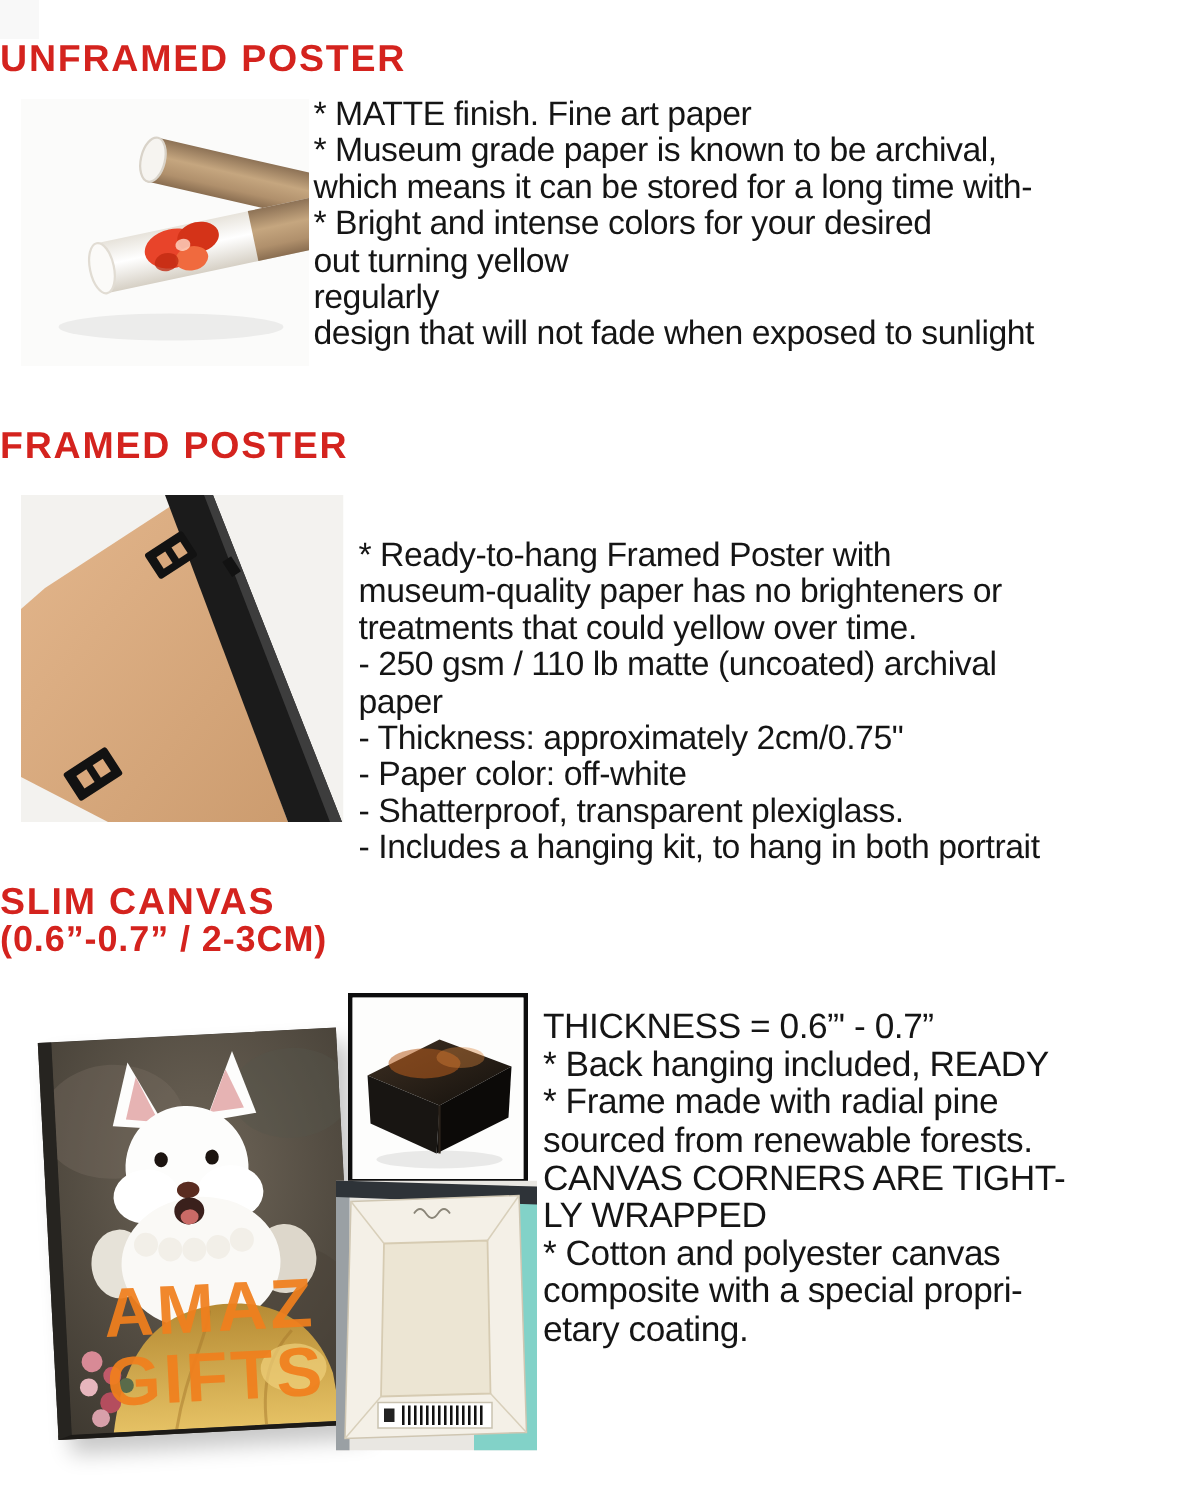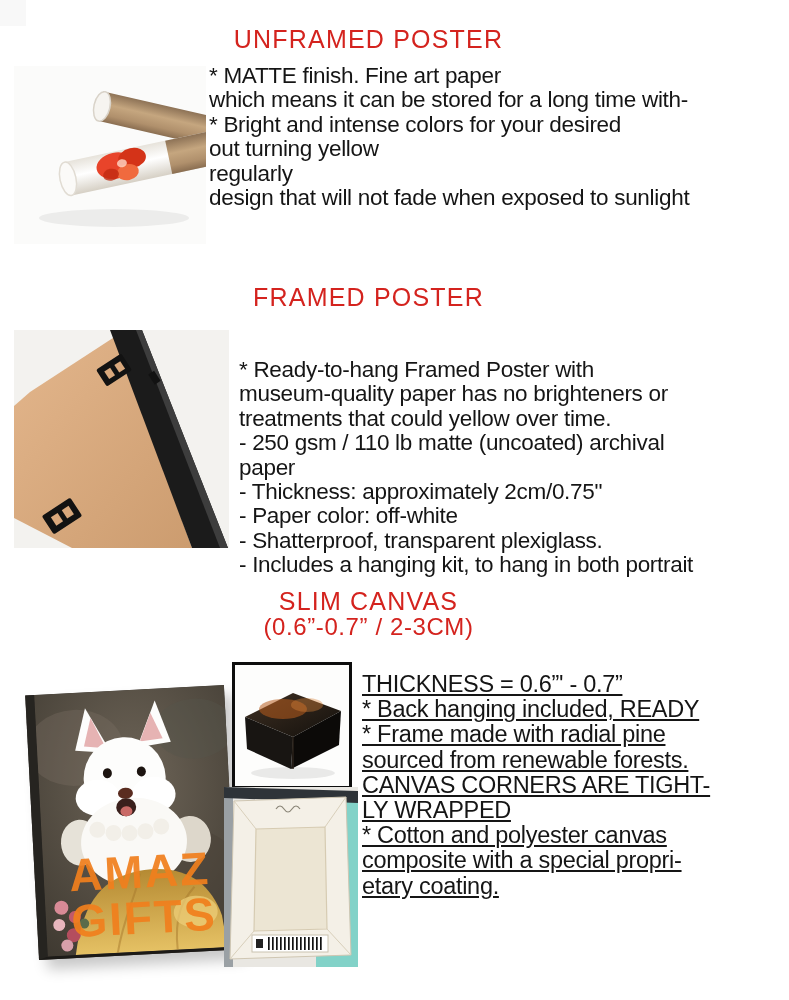--- a/index.html
+++ b/index.html
@@ -2,31 +2,31 @@
 <html><head>
 <meta charset="utf-8">
 <style>
   html,body{margin:0;padding:0;background:#ffffff;}
   .page{
     position:relative;width:789px;height:1000px;background:#ffffff;
     font-family:"Liberation Sans",sans-serif;overflow:hidden;
   }
   .corner-artifact{position:absolute;left:0;top:0;width:26px;height:26px;background:#f8f8f8;}
   .title{
-    position:absolute;left:0;width:100%;text-align:center;padding-right:52px;box-sizing:border-box;
-    color:#d4231e;font-weight:400;font-size:25px;letter-spacing:1.2px;line-height:26px;
+    position:absolute;left:0;width:100%;text-align:left;padding-right:52px;box-sizing:border-box;
+    color:#d4231e;font-weight:700;font-size:25px;letter-spacing:1.2px;line-height:26px;
   }
   .t1{top:26px;}
   .t2{top:284px;}
   .t3{top:588px;}
   .t3 .sub{font-size:24px;letter-spacing:0.6px;}
   .txt{position:absolute;color:#151515;}
   .txt .ln{white-space:nowrap;}
   .txt12{font-size:22.5px;line-height:24.4px;letter-spacing:-0.3px;}
-  .txt3{font-size:23.5px;line-height:25.2px;letter-spacing:-0.3px;text-decoration:underline;}
+  .txt3{font-size:23.5px;line-height:25.2px;letter-spacing:-0.3px;}
   .txt1{left:209px;top:64px;width:580px;}
   .txt2{left:239px;top:334px;width:550px;margin-top:24px;}
   .txt3{left:362px;top:672px;width:427px;}
   .img-box{position:absolute;}
   #img-tubes{left:14px;top:66px;width:192px;height:178px;}
   #img-frame{left:14px;top:330px;width:215px;height:218px;}
   #img-canvas{
     left:32px;top:690px;width:190px;height:262px;transform:rotate(-3deg);
     border-left:9px solid #262420;border-bottom:3px solid #1c1a17;
     box-shadow:8px 10px 14px rgba(0,0,0,0.22);background:#3b362f;
@@ -73,20 +73,21 @@
         <ellipse cx="61" cy="6" rx="11" ry="8" fill="#f06a3e"></ellipse>
         <ellipse cx="44" cy="5" rx="8" ry="6" fill="#c02a12" opacity="0.8"></ellipse>
         <ellipse cx="57" cy="-4" rx="5" ry="4" fill="#ffd9c8" opacity="0.8"></ellipse>
         <ellipse cx="1" cy="0" rx="8" ry="17" fill="#fbfaf8" stroke="#e1dcd3" stroke-width="1.5"></ellipse>
       </g>
     </svg>
   </div>
 
   <div class="txt txt12 txt1">
     <div class="ln">* MATTE finish. Fine art paper</div>
+    <div class="ln">* Museum grade paper is known to be archival,</div>
     <div class="ln">which means it can be stored for a long time with-</div>
     <div class="ln">* Bright and intense colors for your desired</div>
     <div class="ln">out turning yellow</div>
     <div class="ln">regularly</div>
     <div class="ln">design that will not fade when exposed to sunlight</div>
   </div>
 
   <div class="title t2">FRAMED POSTER</div>
 
   <div class="img-box" id="img-frame">

